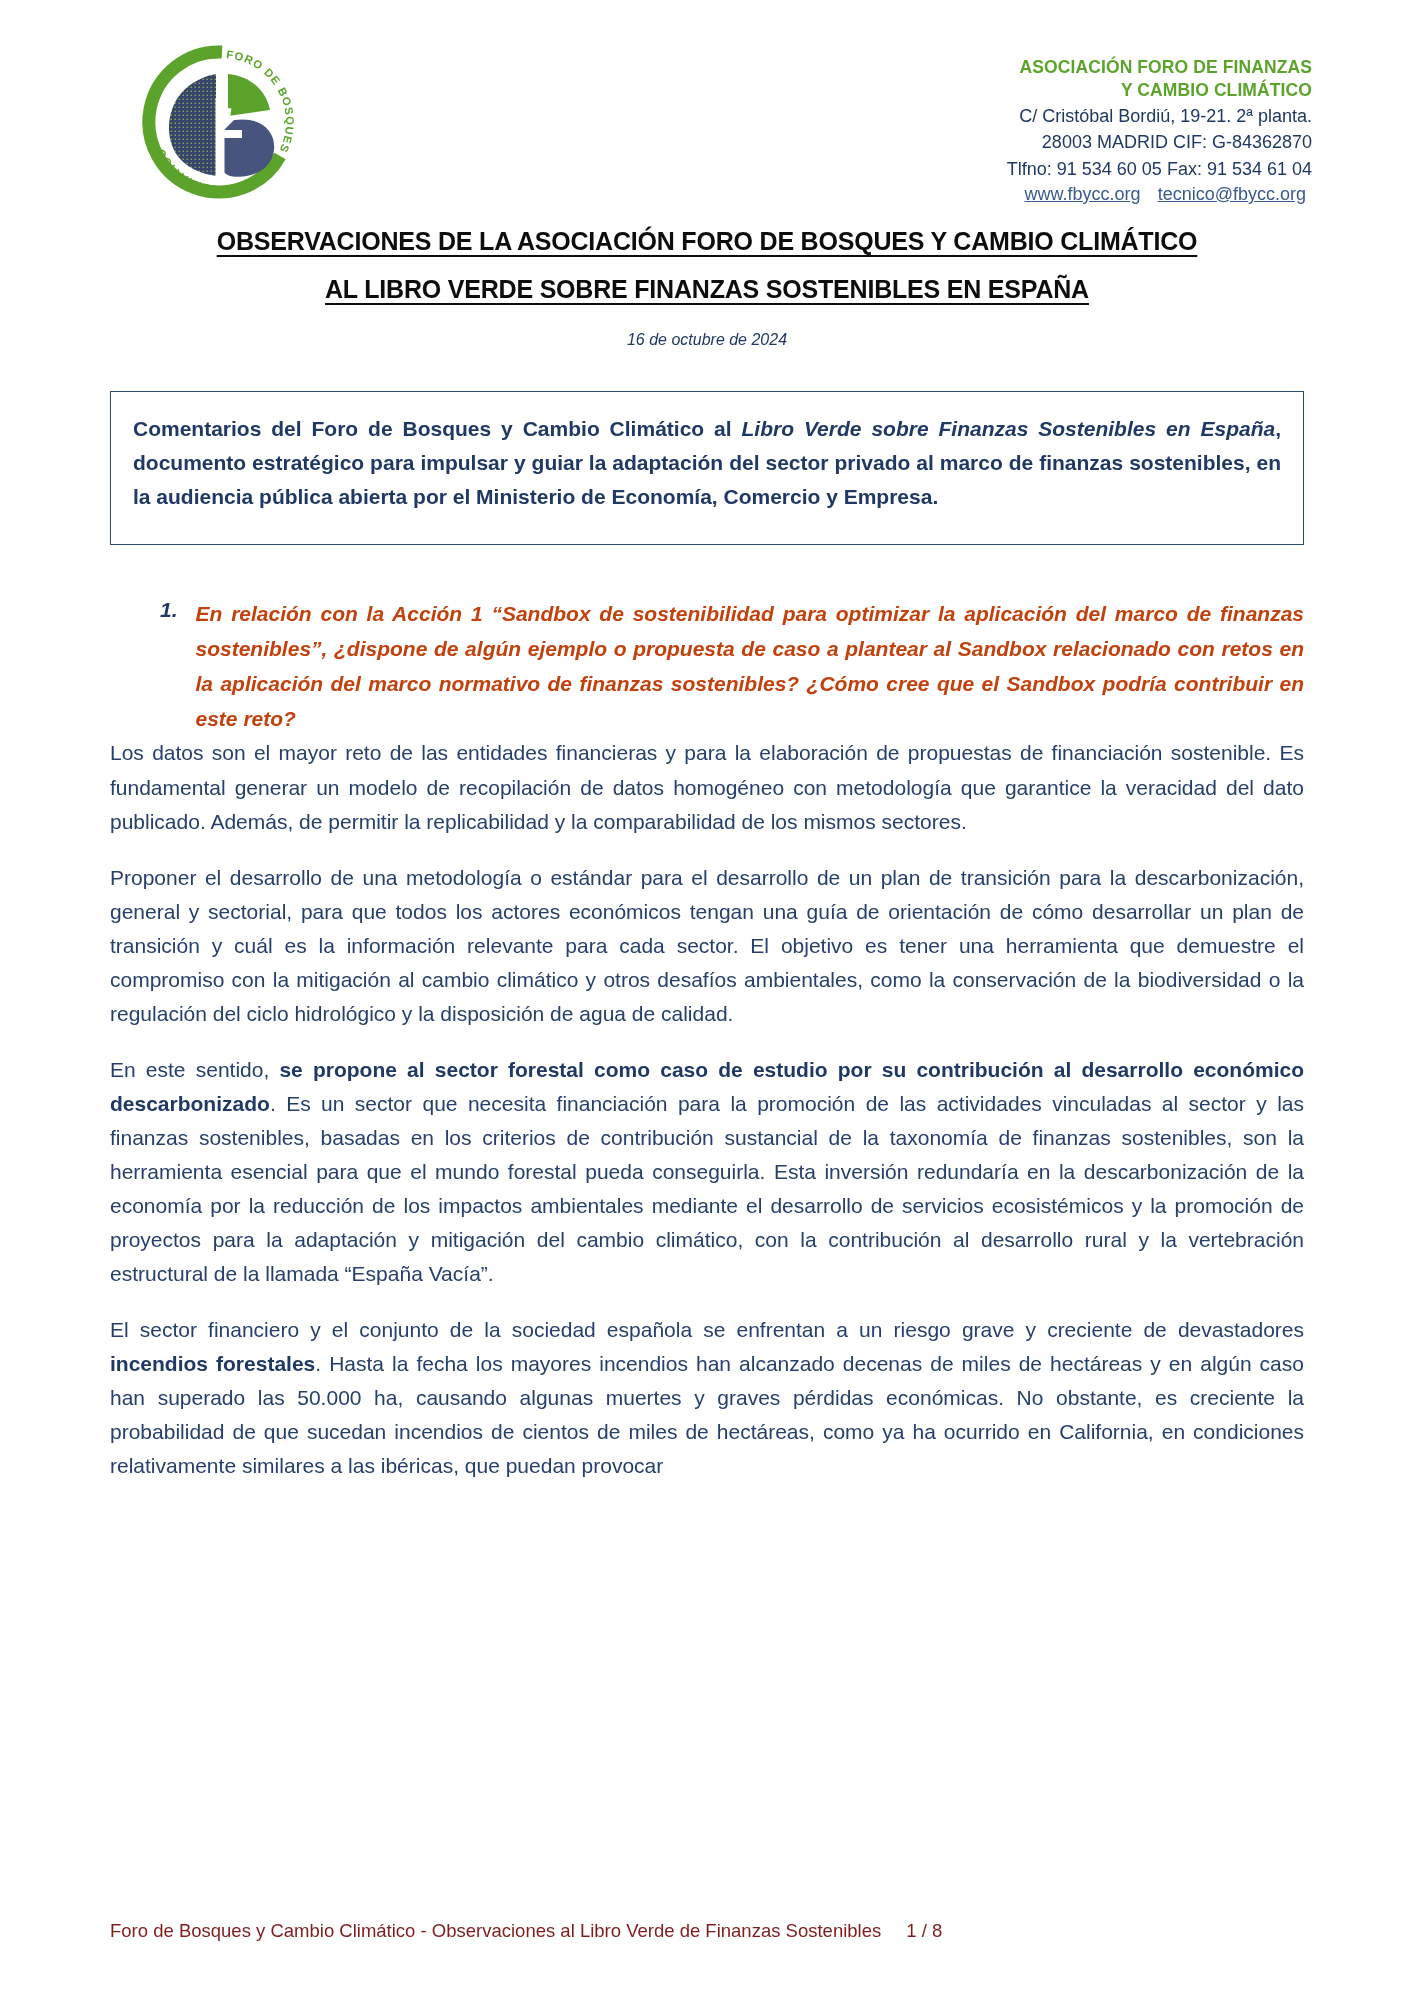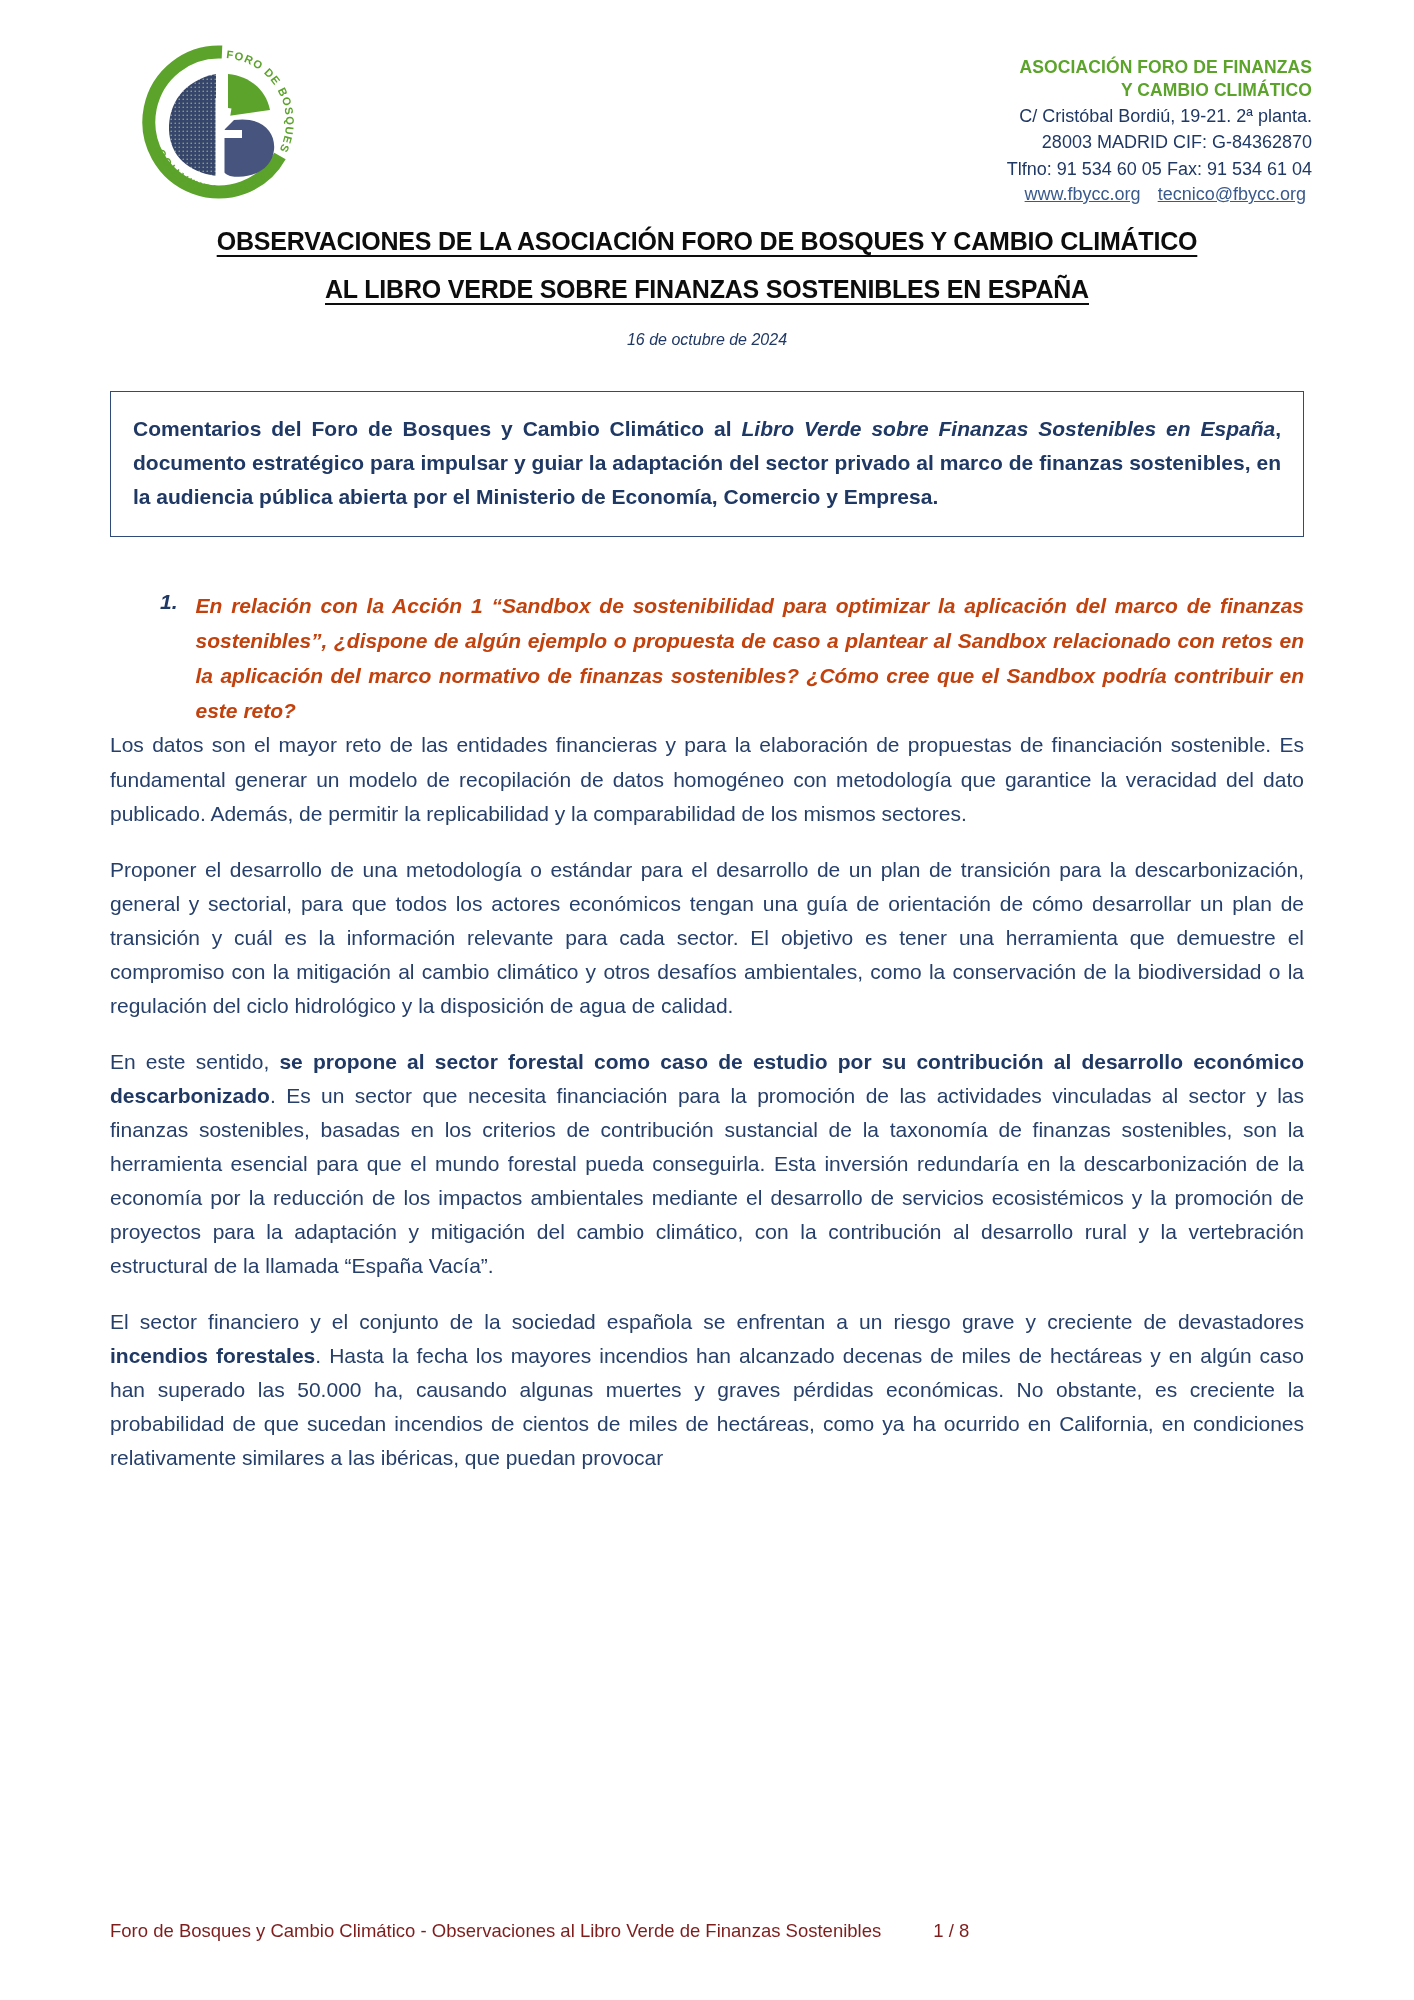--- a/index.html
+++ b/index.html
@@ -89,21 +89,21 @@
     font-style: italic;
     color: #1f3864;
     margin-top: 18px;
     font-family: "Liberation Sans", sans-serif;
   }
 
   
   .summary-box {
     margin: 42px 110px 0 110px;
     border: 1.5px solid #2e4b7a;
-    padding: 20px 22px 22px 22px;
+    padding: 20px 22px 30px 22px;
   }
   .summary-box p {
     margin: 0;
     font-size: 21px;
     font-weight: bold;
     line-height: 1.62;
     text-align: justify;
     color: #1f3864;
     font-family: "Liberation Sans", sans-serif;
   }
@@ -154,21 +154,21 @@
     right: 110px;
     bottom: 58px;
     display: flex;
     justify-content: flex-start;
     align-items: baseline;
     font-size: 18.5px;
     color: #7f1d1d;
     font-family: "Liberation Sans", sans-serif;
   }
   .footer-text { }
-  .footer-page { margin-left: 52px; font-weight: 500; }
+  .footer-page { margin-left: 25px; font-weight: 500; }
 </style>
 </head>
 <body>
 
 <div class="page">
 
   <div class="header">
 
     <div class="logo-wrap">
       <svg width="168" height="168" viewBox="0 0 168 168">

